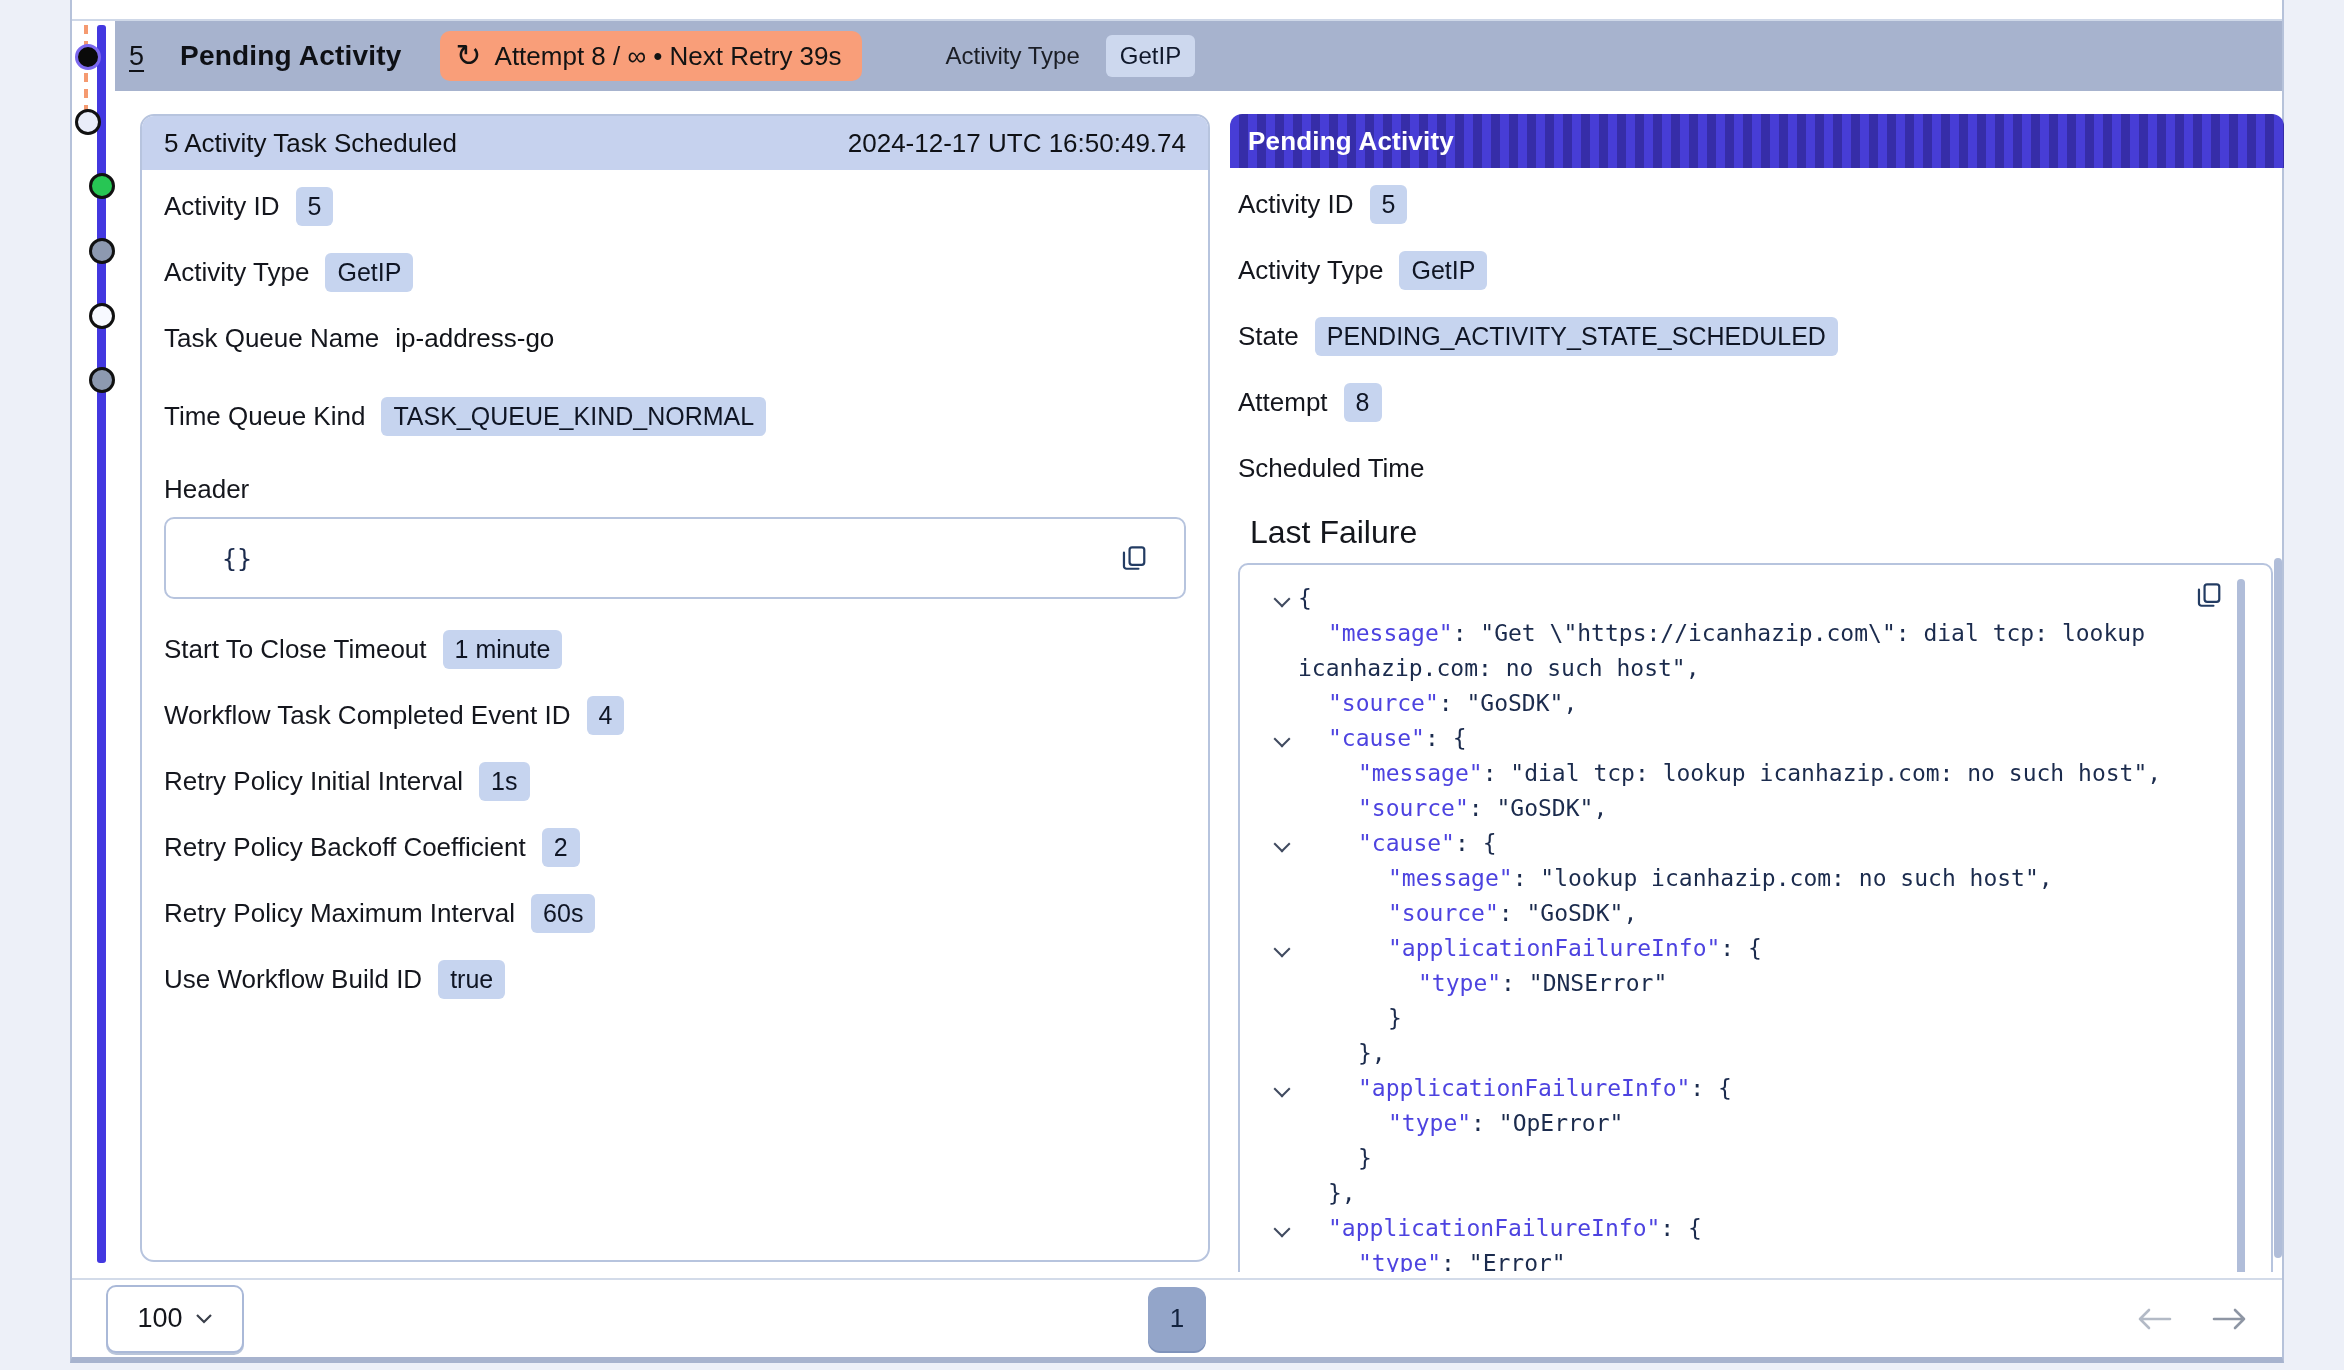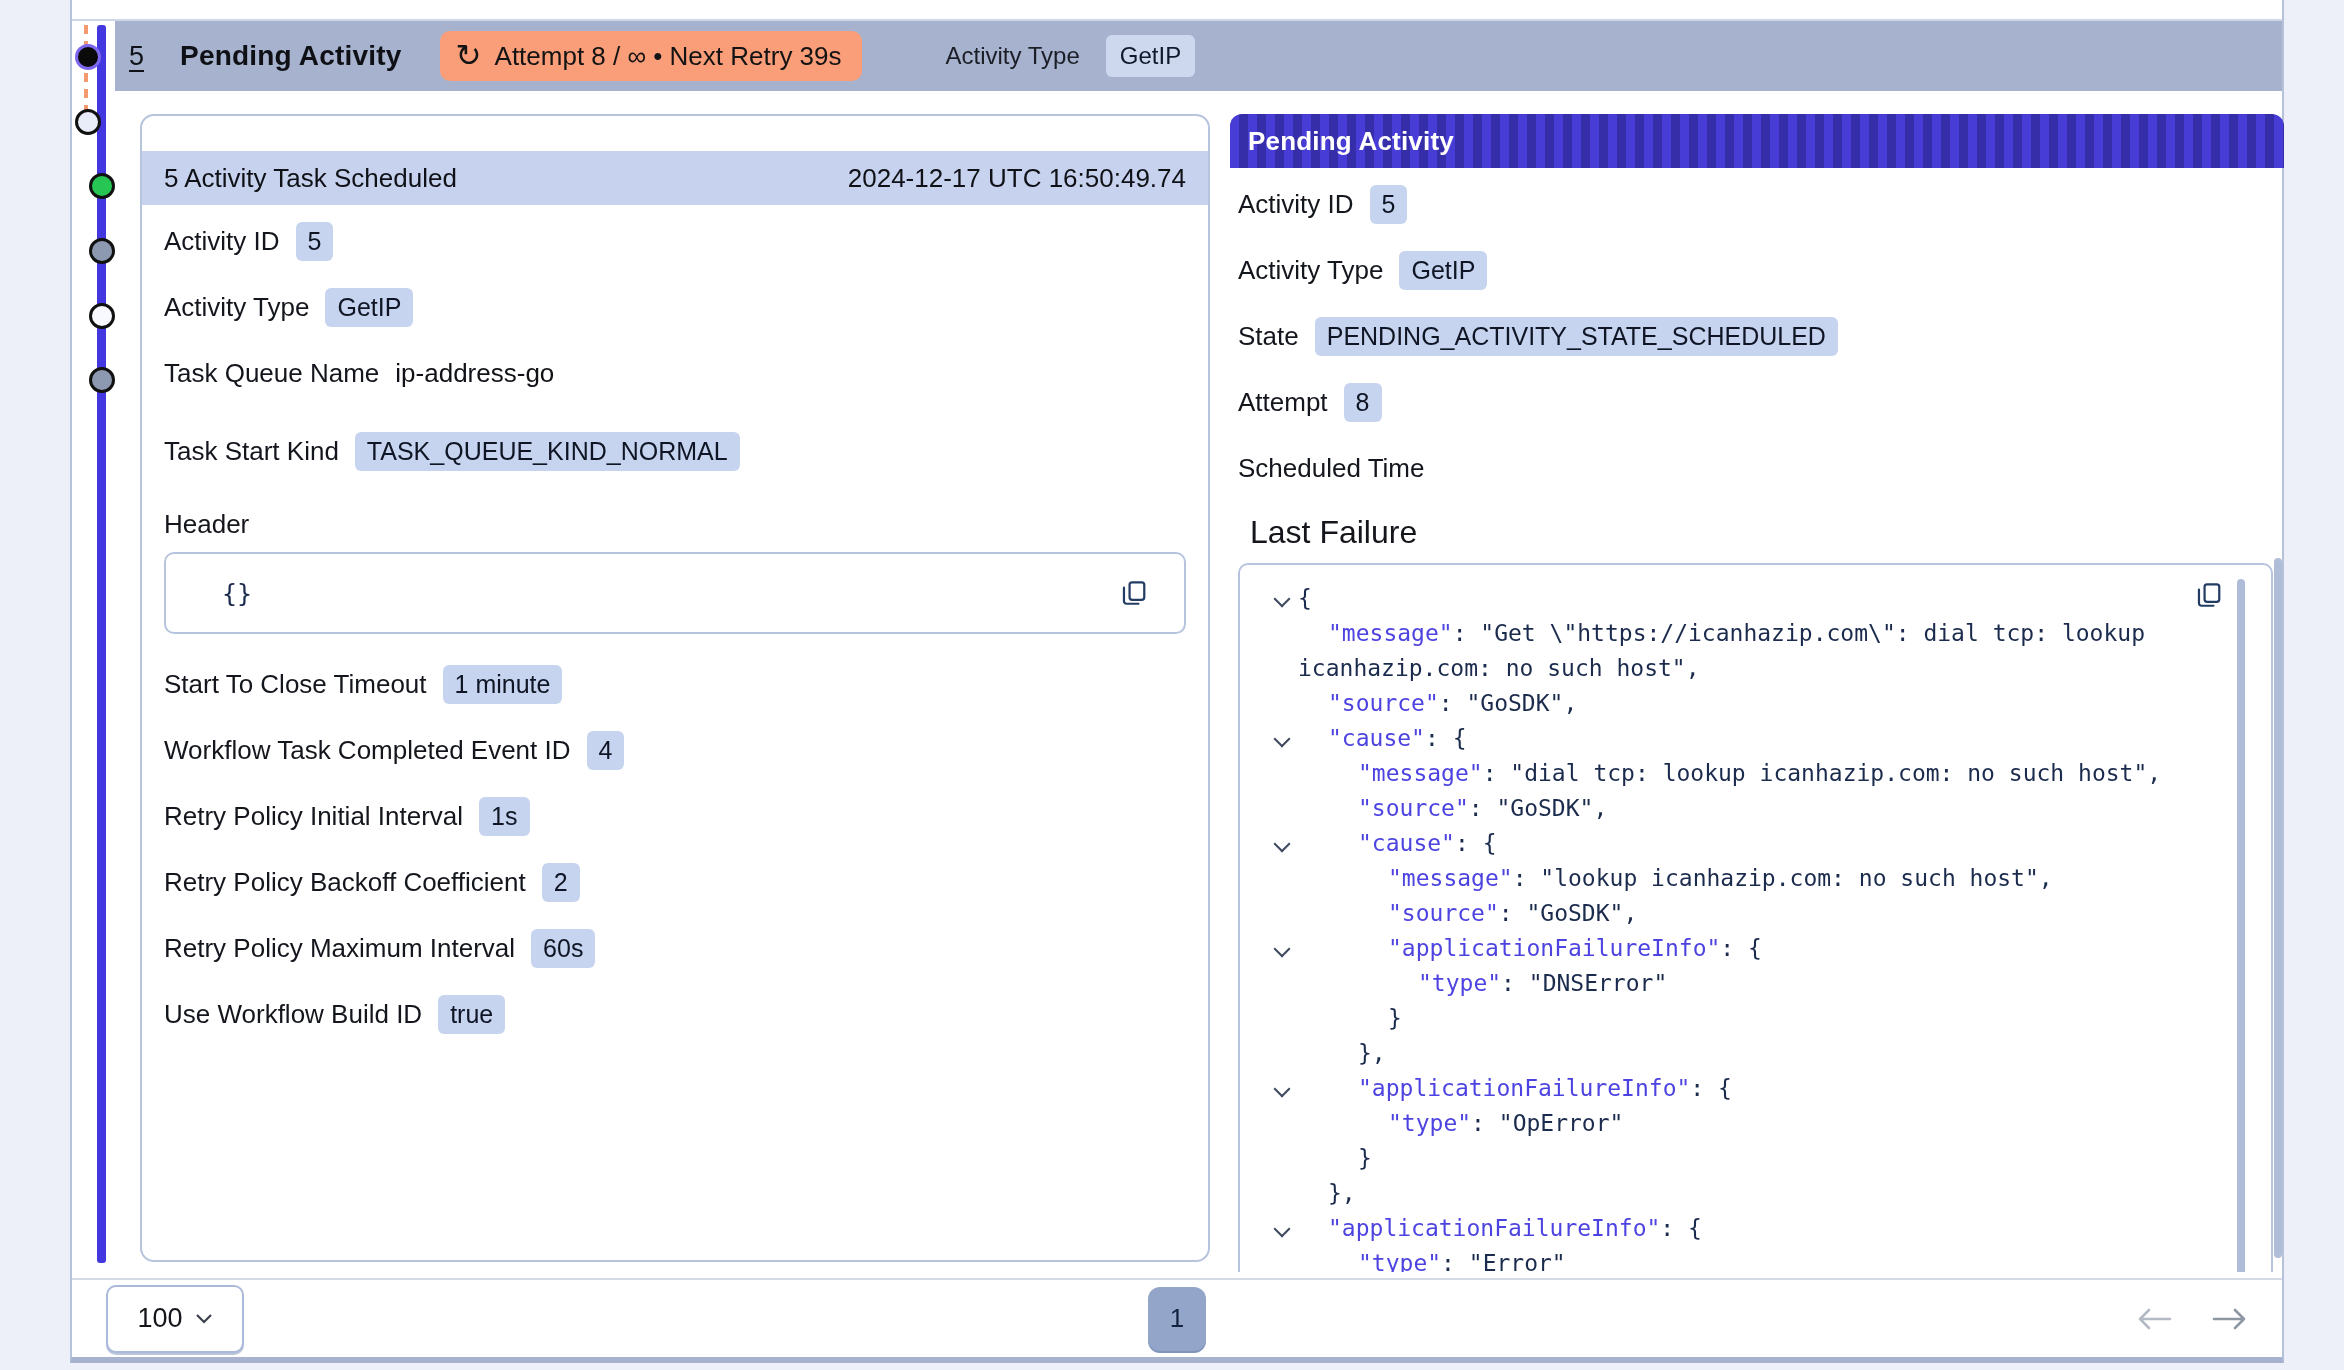--- a/index.html
+++ b/index.html
@@ -36,21 +36,21 @@
   }
   .retry-ico{font-family:"DejaVu Sans",sans-serif;font-size:31px;line-height:1;transform:translateY(-1px);}
   .at-label{margin-left:84px;font-size:24px;color:#1b1e26;}
   .at-badge{margin-left:26px;background:#cdd8ee;border-radius:6px;padding:7px 14px;font-size:24px;color:#10182b;}
   
   .lcard{
     position:absolute;left:68px;top:114px;width:1070px;height:1148px;box-sizing:border-box;
     background:#fff;border:2px solid #b7c4de;border-radius:14px;overflow:hidden;
   }
   .lhead{height:54px;background:var(--card-header-bg,#c6d2ee);display:flex;align-items:center;
-    justify-content:space-between;padding:0 22px;font-size:26px;color:#0f1116;margin-top:35px;}
+    justify-content:space-between;padding:0 22px;font-size:26px;color:#0f1116;}
   .lbody{padding:16px 22px;}
   .frow{display:flex;align-items:center;gap:16px;height:40px;margin-bottom:26px;}
   .frow.gap-lg{margin-top:12px;margin-bottom:38px;}
   .flabel{font-size:26px;color:#14161d;white-space:nowrap;}
   .fbadge{background:var(--badge-bg,#c6d4ef);border-radius:6px;padding:5px 12px;font-size:25px;color:#0f1524;white-space:nowrap;}
   .flink{font-size:26px;color:#101217;text-underline-offset:5px;cursor:pointer;}
   .hdr-label{font-size:26px;margin:4px 0 12px;}
   .codebox{position:relative;height:82px;border:2px solid #b7c4de;border-radius:10px;margin-bottom:30px;box-sizing:border-box;}
   .empty-obj{position:absolute;left:56px;top:50%;transform:translateY(-50%);
     font-family:"DejaVu Sans Mono",monospace;font-size:25px;color:#1b2b4d;}
@@ -128,21 +128,21 @@
           </div>
           <div class="frow">
             <span class="flabel">Activity Type</span>
             <span class="fbadge">GetIP</span>
           </div>
           <div class="frow gap-lg">
             <span class="flabel">Task Queue Name</span>
             <span class="flink">ip-address-go</span>
           </div>
           <div class="frow gap-lg">
-            <span class="flabel">Task Start Kind</span>
+            <span class="flabel">Time Queue Kind</span>
             <span class="fbadge">TASK_QUEUE_KIND_NORMAL</span>
           </div>
         </div>
       <div class="hdr-label">Header</div>
       <div class="codebox">
         <span class="empty-obj">{}</span>
         <button class="copy-btn">
           <svg width="28" height="28" viewBox="0 0 24 24" fill="none">
             <rect x="8.2" y="2.8" width="12.6" height="15" rx="2.2" stroke="#233c63" stroke-width="1.9"></rect>
             <path d="M15.8 21.2H5.6a2.2 2.2 0 0 1-2.2-2.2V7.4" stroke="#233c63" stroke-width="1.9" stroke-linecap="round"></path>

